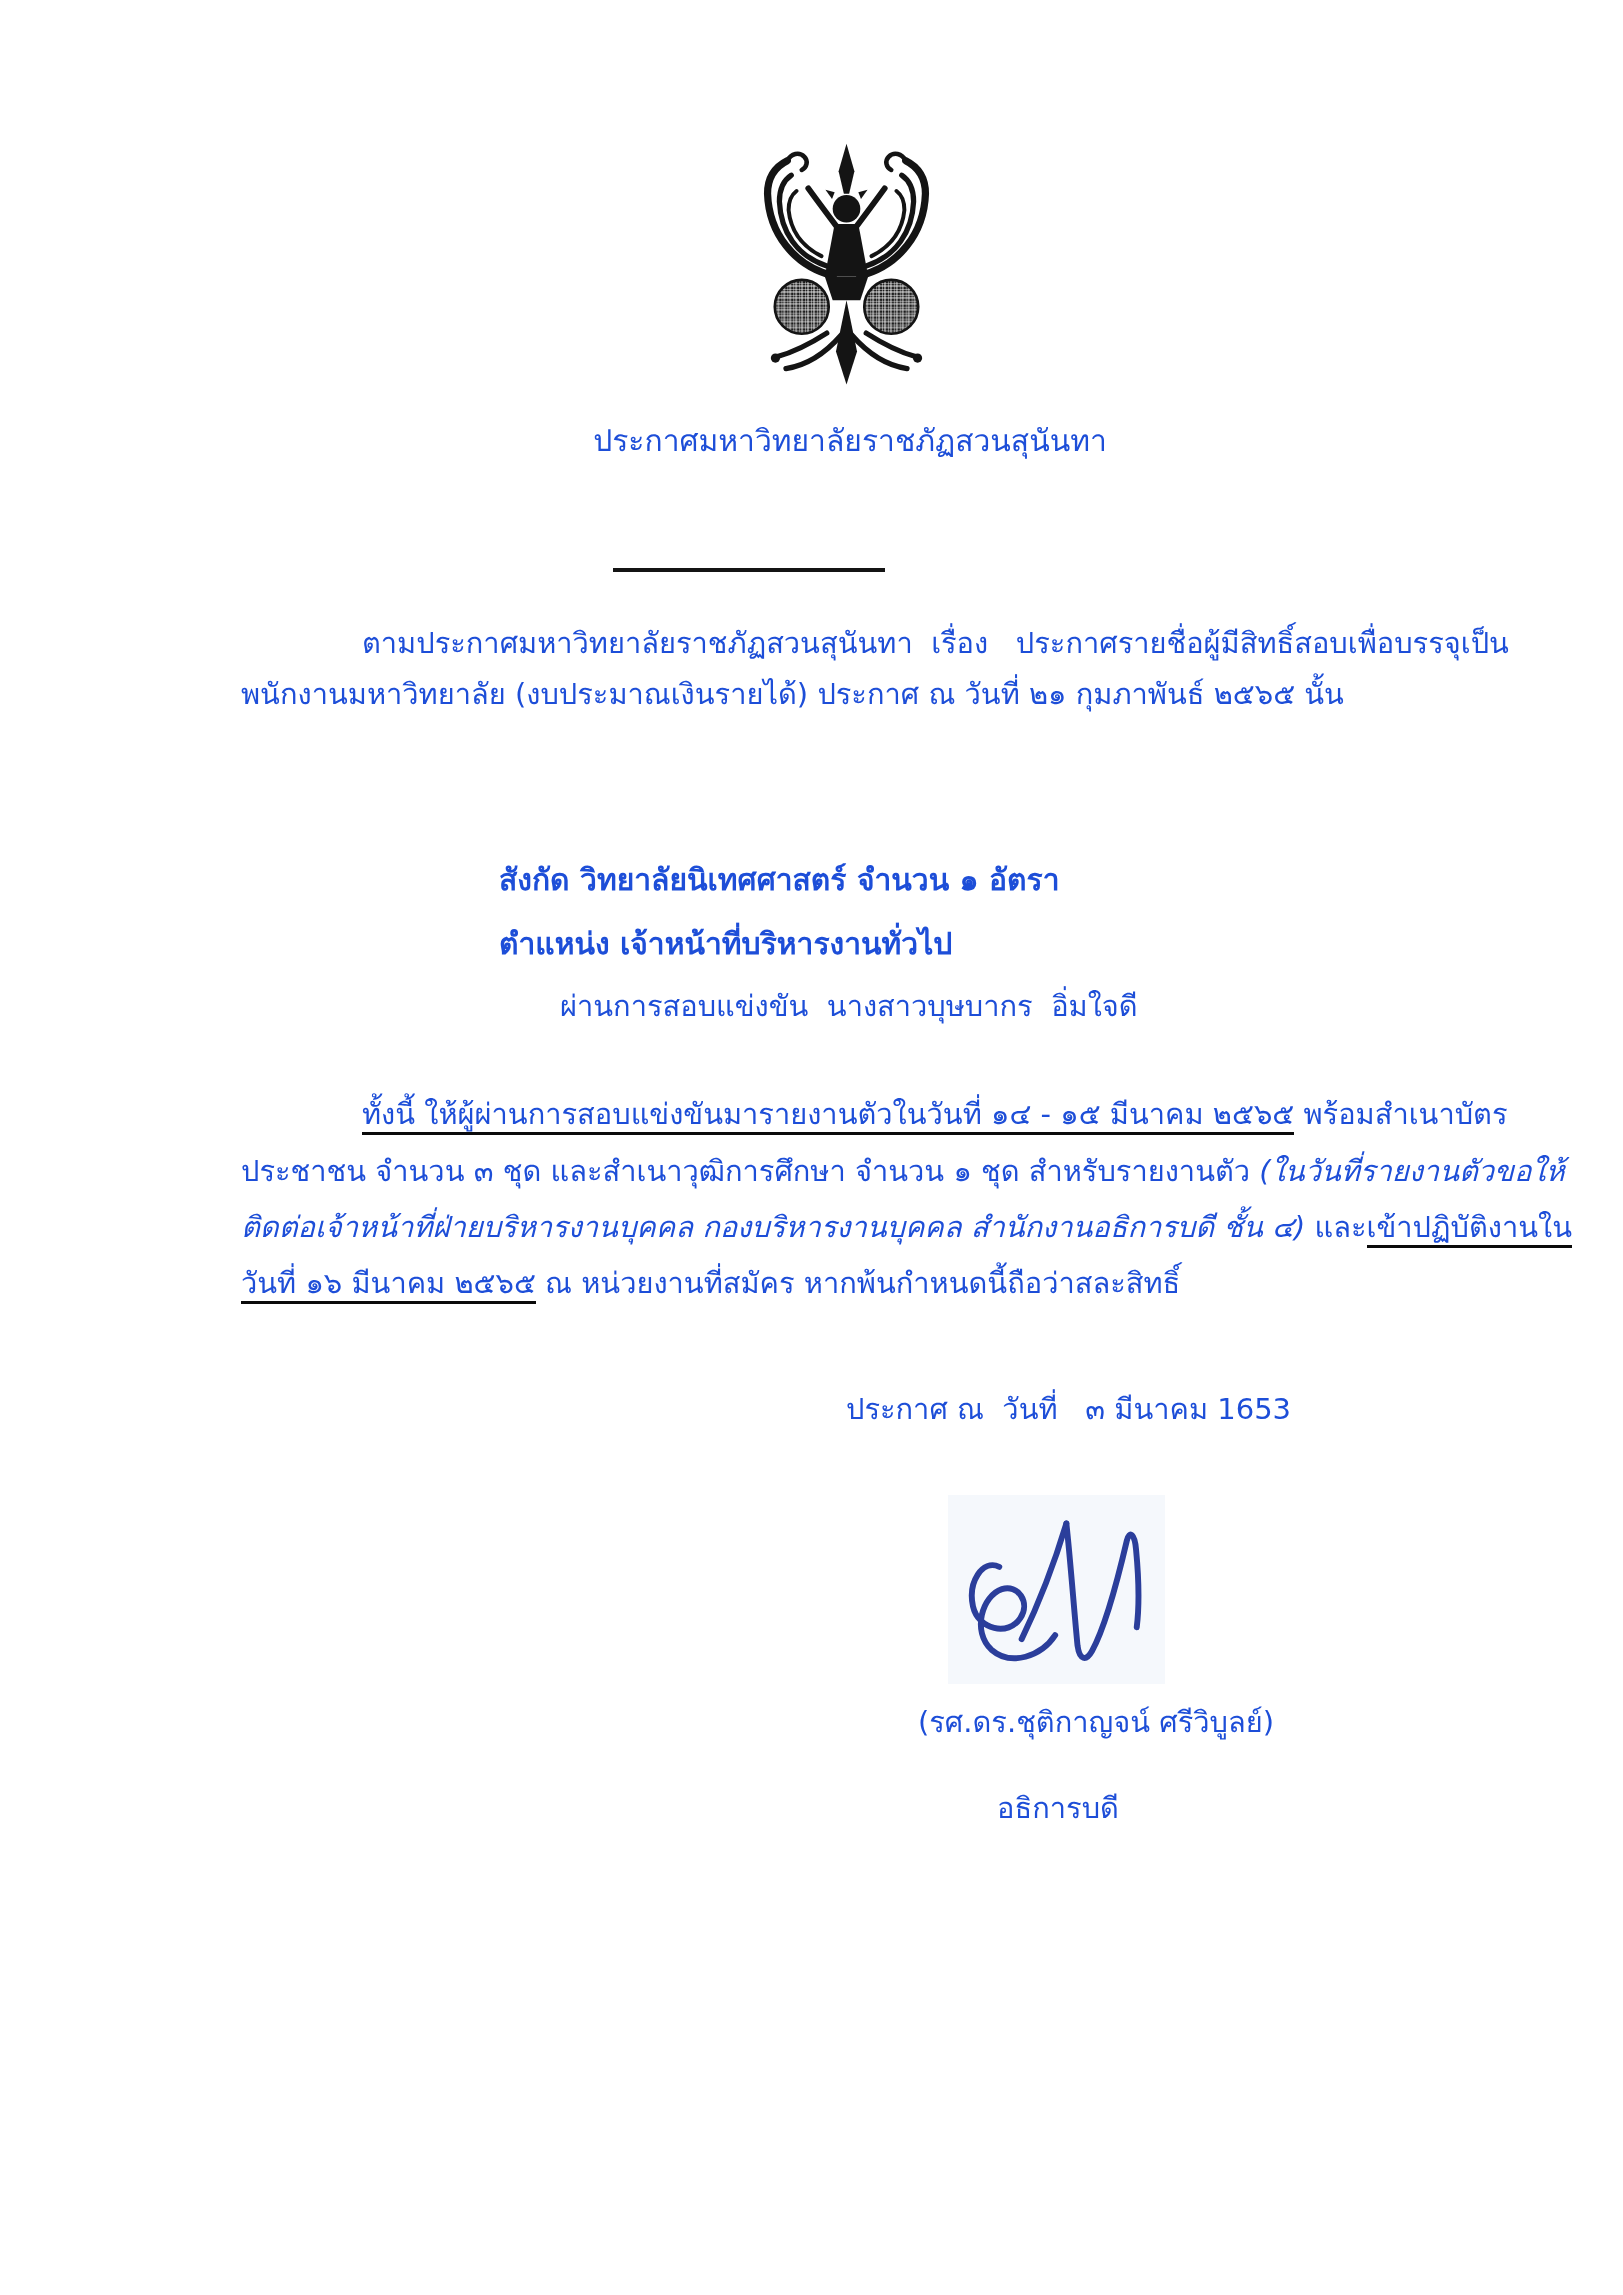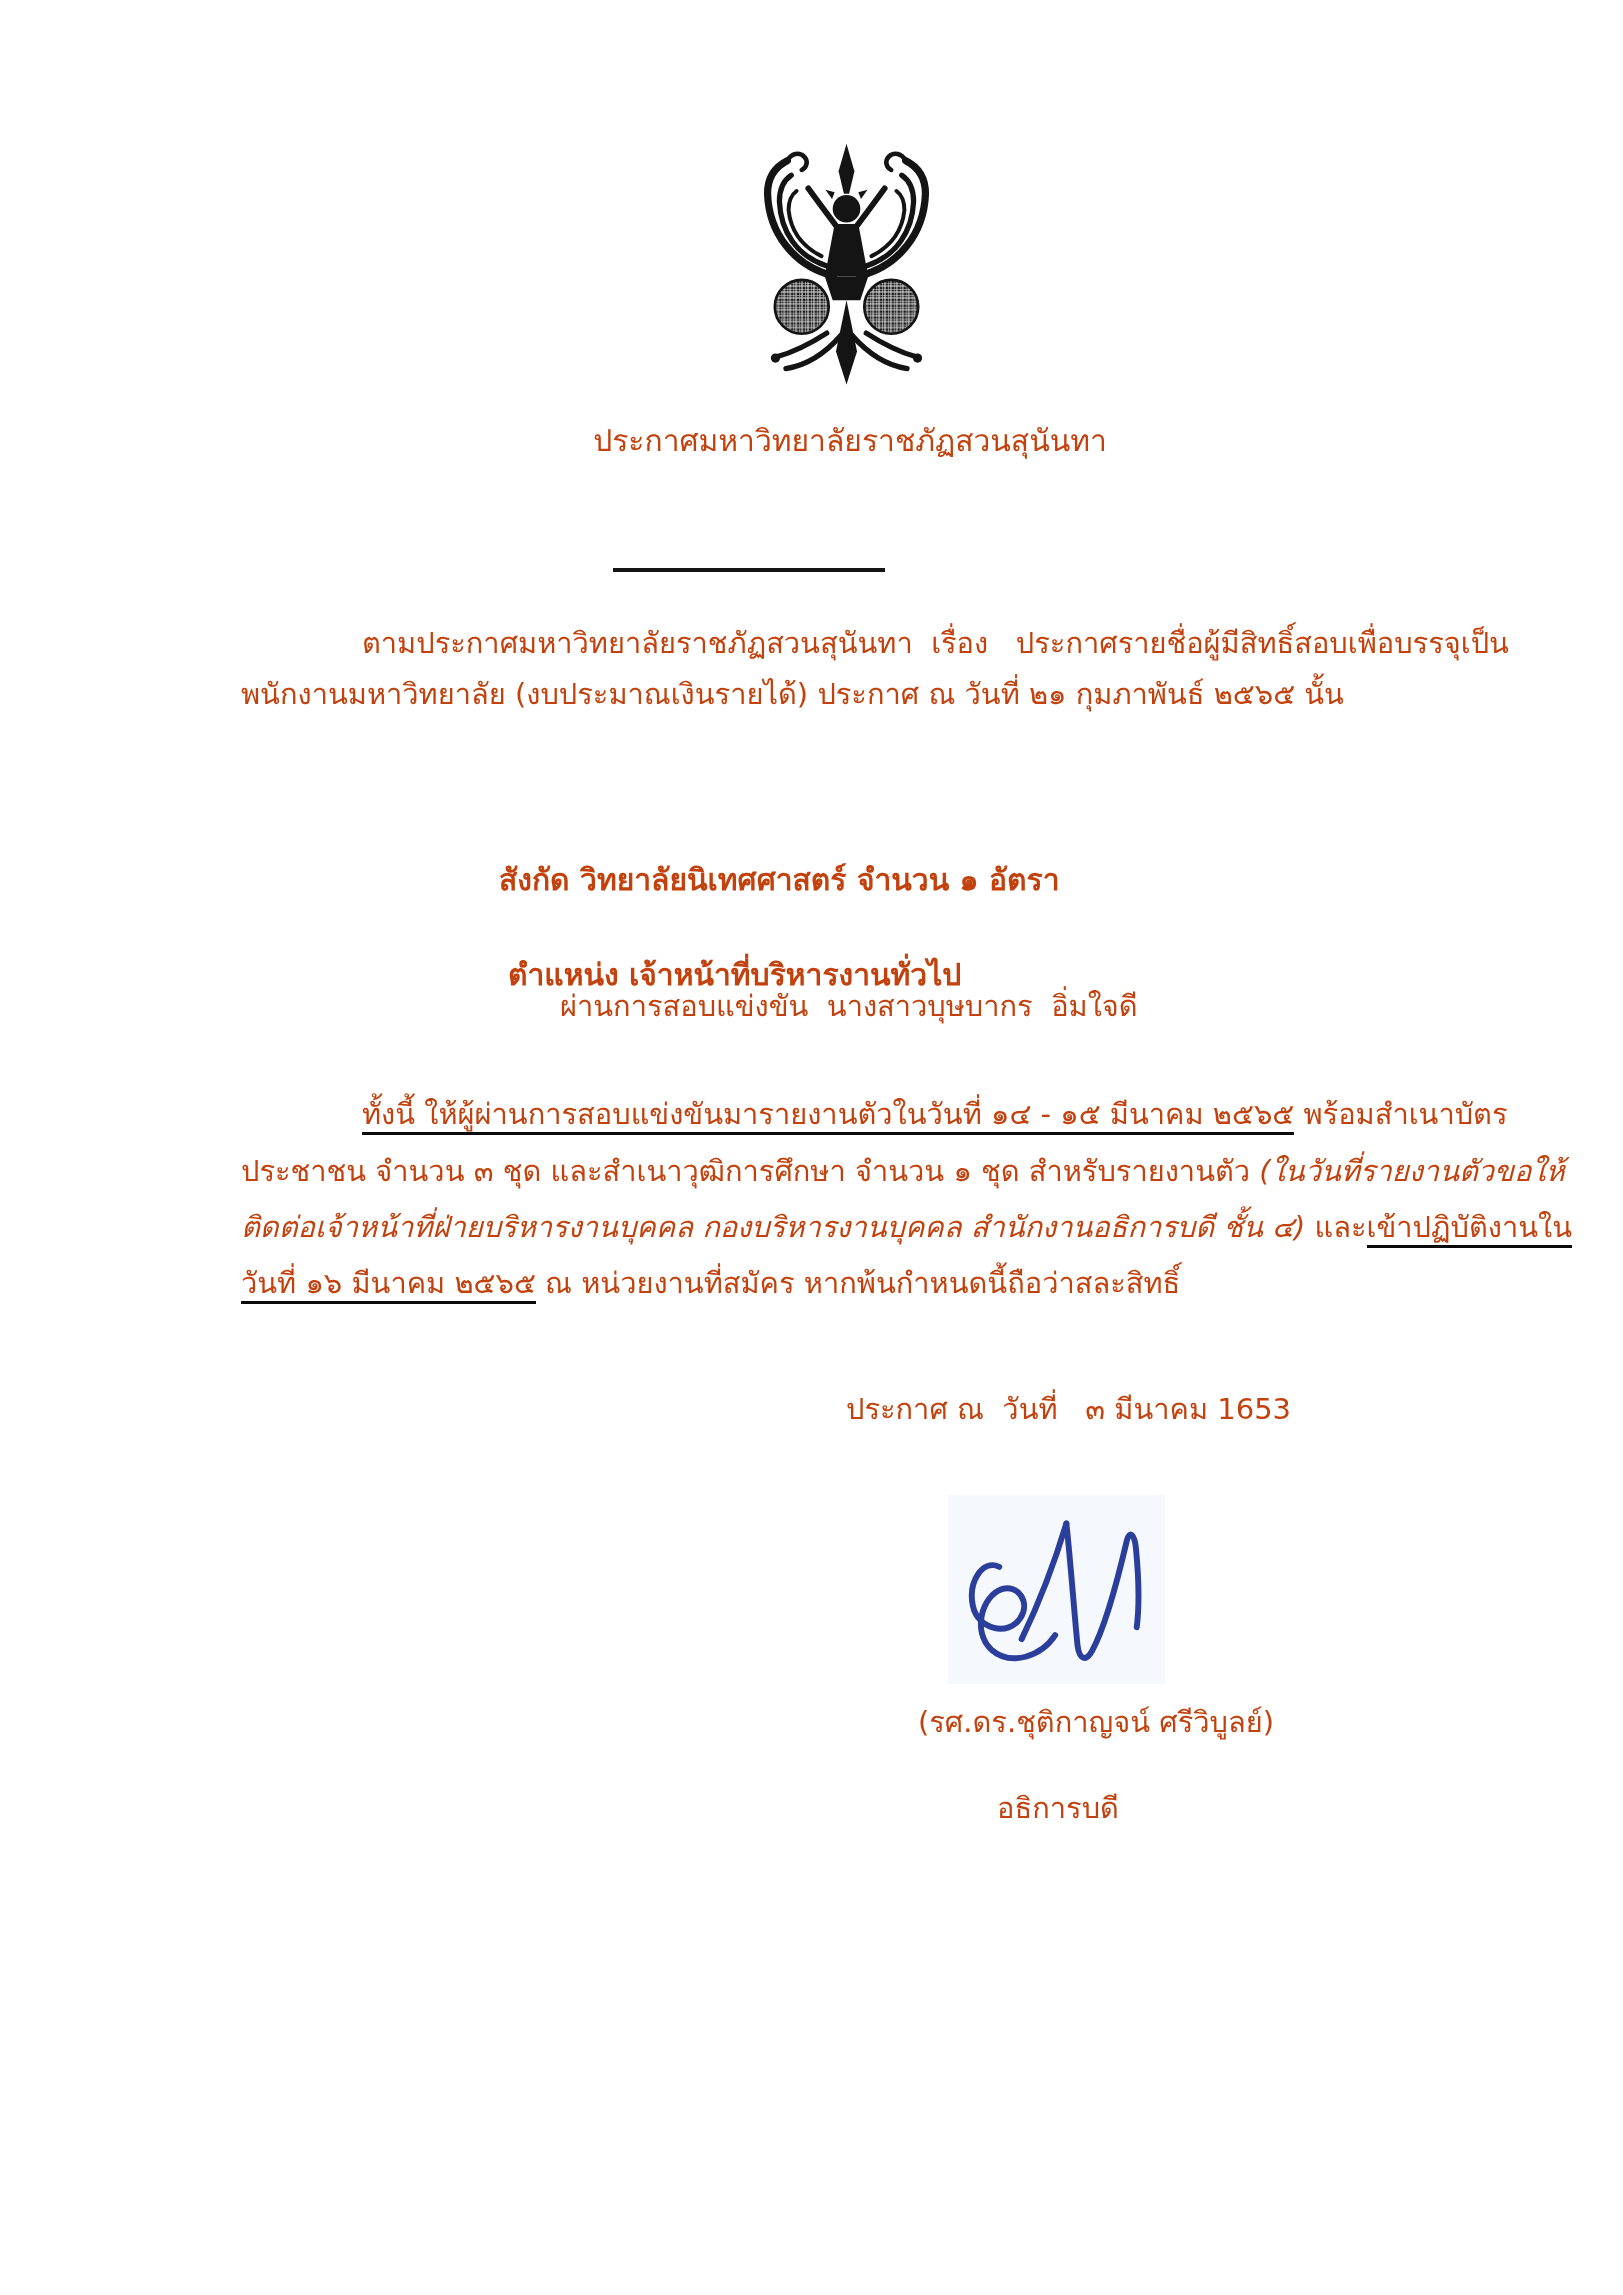--- a/index.html
+++ b/index.html
@@ -10,21 +10,21 @@
     background: #ffffff;
     font-family: "DejaVu Sans", "Liberation Sans", sans-serif;
     color: #161616;
     overflow: hidden;
   }
   .ln {
     position: absolute;
     font-size: 29px;
     line-height: 41px;
     white-space: pre-wrap;
-    color: #c2410c;
+    color: #1d4ed8;
   }
   .title { font-size: 30px; text-align: center; left: 405px; width: 890px; }
   .bold  { font-weight: bold; font-size: 30px; }
   .italic { font-style: italic; }
   .uline {
     border-bottom: 3.3px solid #0a0a0a;
     padding-bottom: 1px;
   }
   .divider {
     position: absolute;
@@ -107,21 +107,21 @@
   </svg>
 
   <div class="ln title" style="top:420px;">ประกาศมหาวิทยาลัยราชภัฏสวนสุนันทา</div>
   <div class="divider"></div>
 
   <div class="ln" style="top:623px; left:362px;">ตามประกาศมหาวิทยาลัยราชภัฏสวนสุนันทา  เรื่อง   ประกาศรายชื่อผู้มีสิทธิ์สอบเพื่อบรรจุเป็น</div>
   <div class="ln" style="top:674px; left:241px;">พนักงานมหาวิทยาลัย (งบประมาณเงินรายได้) ประกาศ ณ วันที่ ๒๑ กุมภาพันธ์ ๒๕๖๕ นั้น</div>
 
 
   <div class="ln bold" style="top:859px; left:499px;">สังกัด วิทยาลัยนิเทศศาสตร์ จำนวน ๑ อัตรา</div>
-  <div class="ln bold" style="top:954px; left:499px;margin-left:9px;">ตำแหน่ง เจ้าหน้าที่บริหารงานทั่วไป</div>
+  <div class="ln bold" style="top:923px; left:499px;">ตำแหน่ง เจ้าหน้าที่บริหารงานทั่วไป</div>
   <div class="ln" style="top:986px; left:560px;">ผ่านการสอบแข่งขัน  นางสาวบุษบากร  อิ่มใจดี</div>
 
   <div class="ln" style="top:1094px; left:362px;"><span class="uline">ทั้งนี้ ให้ผู้ผ่านการสอบแข่งขันมารายงานตัวในวันที่ ๑๔ - ๑๕ มีนาคม ๒๕๖๕</span><span> พร้อมสำเนาบัตร</span></div>
   <div class="ln" style="top:1151px; left:241px;"><span>ประชาชน จำนวน ๓ ชุด และสำเนาวุฒิการศึกษา จำนวน ๑ ชุด สำหรับรายงานตัว </span><span class="italic">(ในวันที่รายงานตัวขอให้</span></div>
   <div class="ln" style="top:1207px; left:241px;"><span class="italic">ติดต่อเจ้าหน้าที่ฝ่ายบริหารงานบุคคล กองบริหารงานบุคคล สำนักงานอธิการบดี ชั้น ๔)</span><span> และ</span><span class="uline">เข้าปฏิบัติงานใน</span></div>
   <div class="ln" style="top:1263px; left:241px;"><span class="uline">วันที่ ๑๖ มีนาคม ๒๕๖๕</span><span> ณ หน่วยงานที่สมัคร หากพ้นกำหนดนี้ถือว่าสละสิทธิ์</span></div>
 
   <div class="ln" style="top:1389px; left:846px;">ประกาศ ณ  วันที่   ๓ มีนาคม 1653</div>
 
   <div class="sig-wrap">

